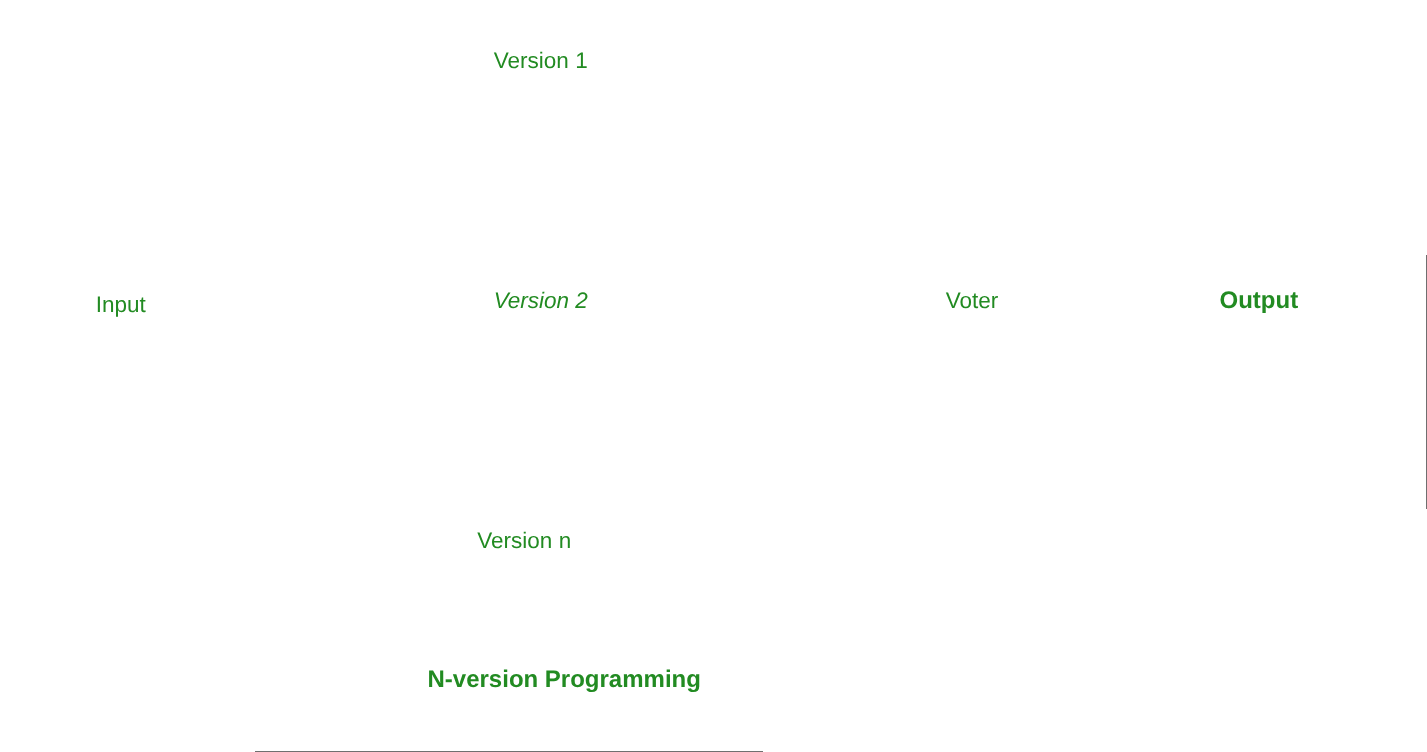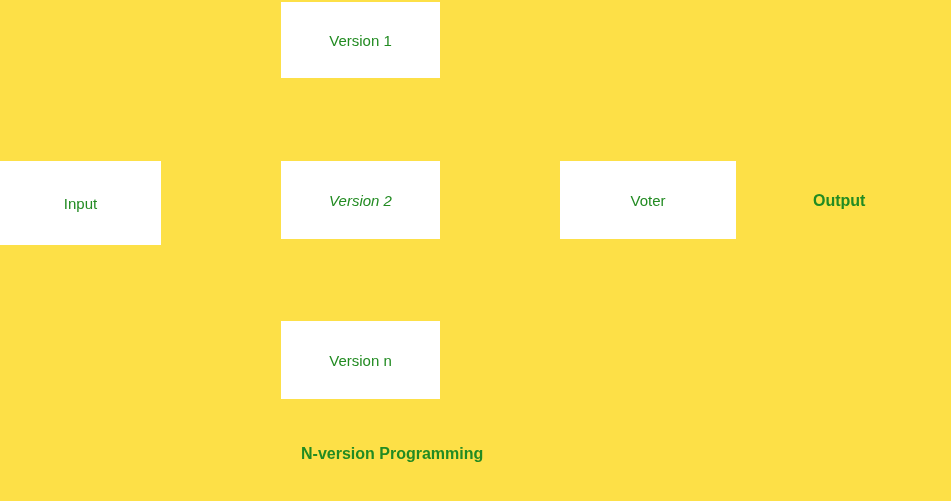--- a/index.html
+++ b/index.html
@@ -4,21 +4,21 @@
 <style>
   html, body {
     margin: 0;
     padding: 0;
     background: #000000;
   }
   .canvas {
     position: relative;
     width: 951px;
     height: 501px;
-    background: #fde047;
+    background: #ffffff;
     overflow: hidden;
     font-family: "Liberation Sans", sans-serif;
   }
   .box {
     position: absolute;
     background: #ffffff;
     display: flex;
     align-items: center;
     justify-content: center;
   }
@@ -34,23 +34,23 @@
     font-size: 16px;
     font-weight: 700;
     white-space: nowrap;
     text-align: right;
   }
   
   .version1-box { left: 281px; top: 2px;   width: 159px; height: 76px; }
   .input-box    { left: 0;     top: 161px; width: 161px; height: 84px; }
   .version2-box { left: 281px; top: 161px; width: 159px; height: 78px; font-style: italic; }
   .voter-box    { left: 560px; top: 161px; width: 176px; height: 78px; }
-  .versionn-box { left: 281px; top: 321px; width: 159px; height: 78px; }
+  .versionn-box { left: 270px; top: 321px; width: 159px; height: 78px; }
   .output-label { left: 813px; top: 192px; }
-  .caption      { left: 285px; top: 445px; margin-left: 16px; }
+  .caption      { left: 285px; top: 445px; }
 </style>
 </head>
 <body>
 
 <div class="canvas">
 
   <div class="box version1-box">
     <span class="box-label">Version 1</span>
   </div>
 

